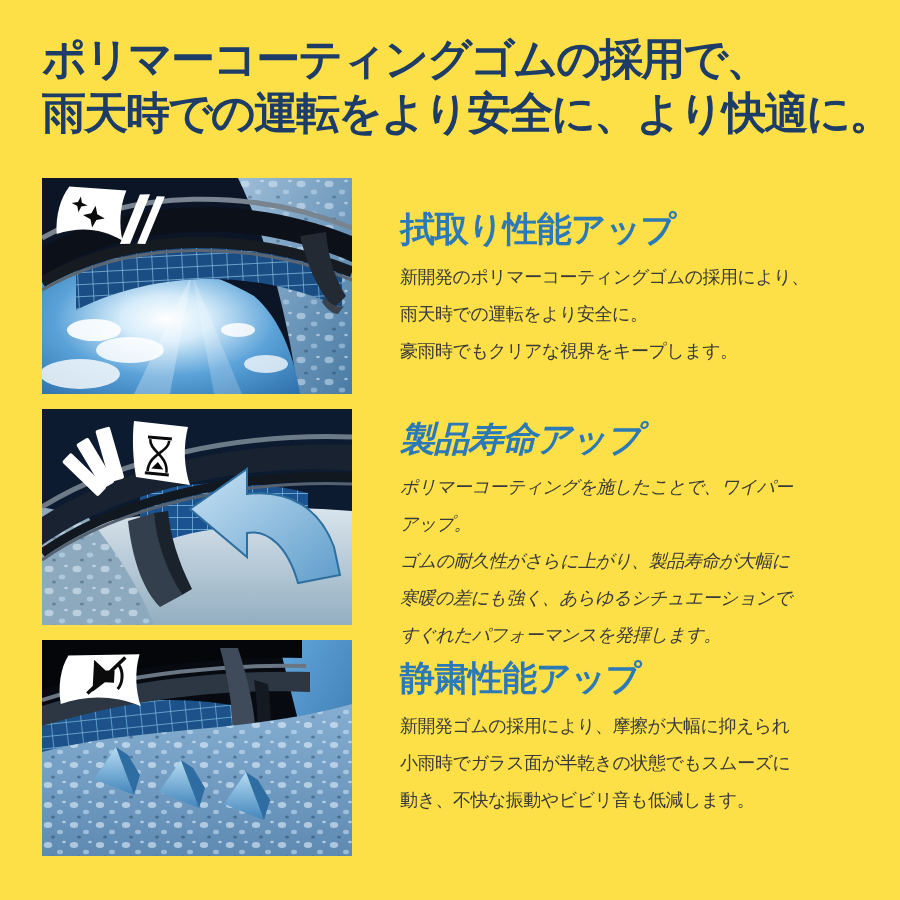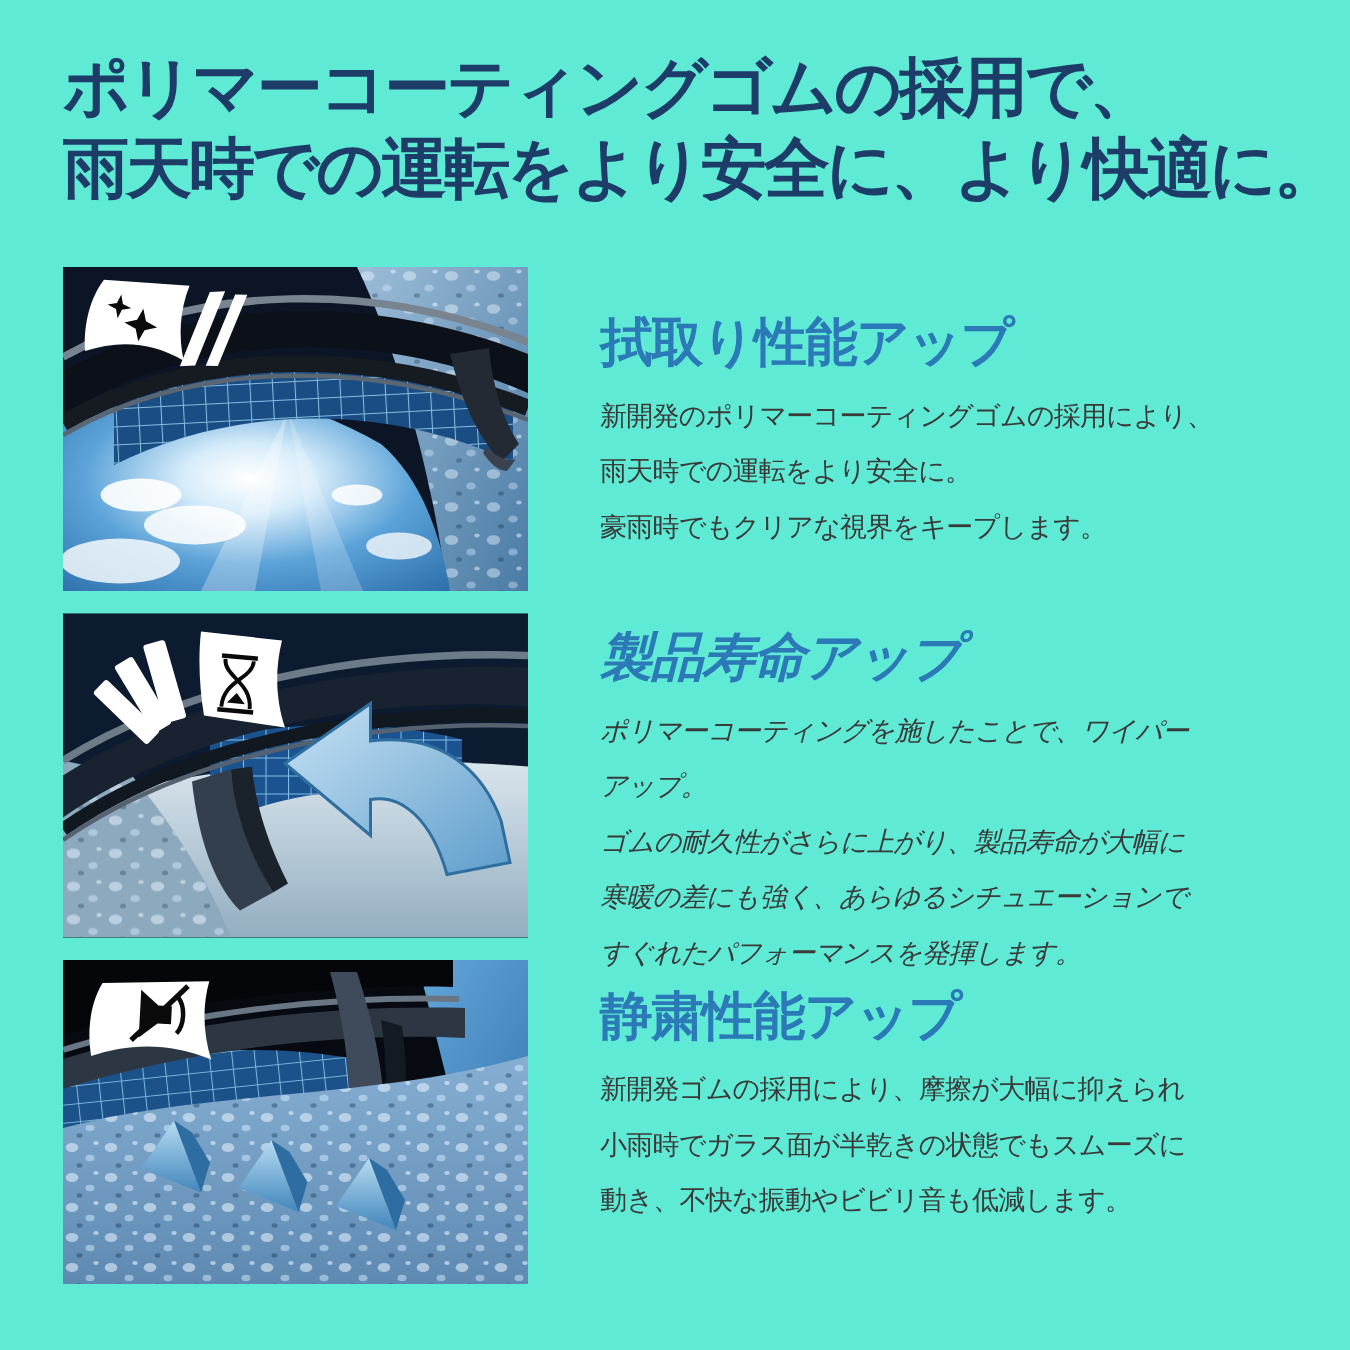--- a/index.html
+++ b/index.html
@@ -1,17 +1,17 @@
 <!DOCTYPE html>
 <html><head>
 <meta charset="utf-8">
 <style>
   html,body{margin:0;padding:0;background:#ffffff;}
   .page{
-    position:relative;width:900px;height:900px;background:#5eead4;
+    position:relative;width:900px;height:900px;background:#fde047;
     font-family:"Liberation Sans","DejaVu Sans",sans-serif;overflow:hidden;
   }
   .header{position:absolute;left:42px;top:32px;width:830px;}
   .header .line{
     font-size:44px;line-height:54px;font-weight:900;color:#1d3c68;
     letter-spacing:-2px;white-space:nowrap;
   }
   .section-image{
     position:absolute;left:42px;width:310px;height:216px;overflow:hidden;
     background:#0b1526;

